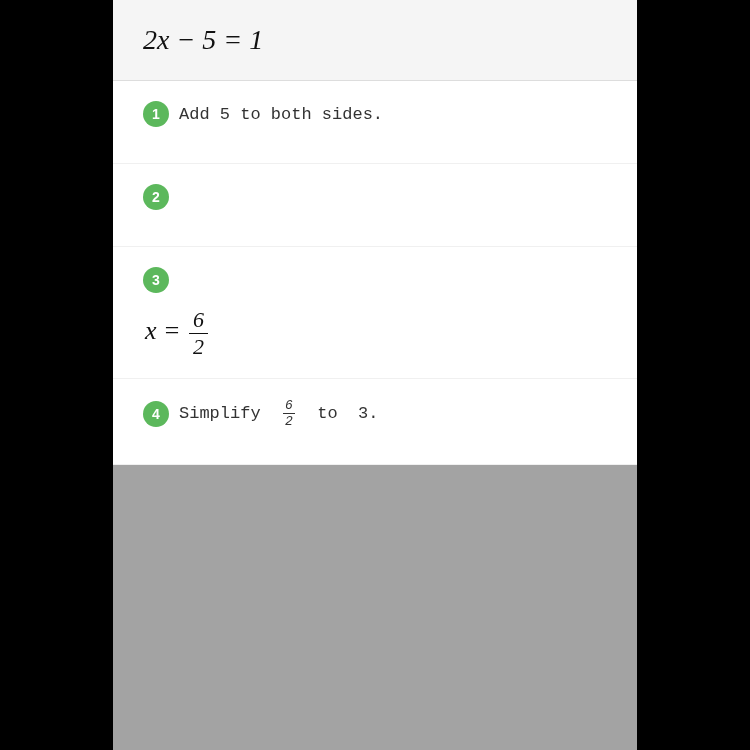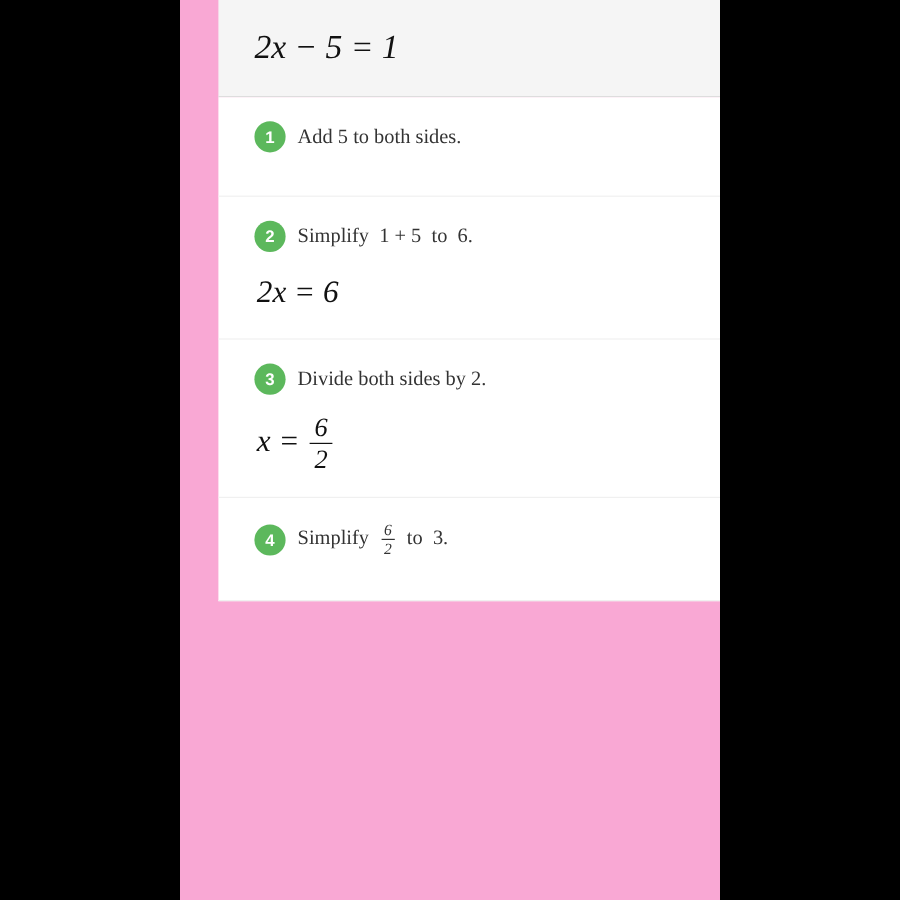--- a/index.html
+++ b/index.html
@@ -7,25 +7,24 @@
     body {
       background: #000;
       display: flex;
       justify-content: center;
       align-items: flex-start;
       min-height: 750px;
       font-family: Georgia, 'Times New Roman', serif;
     }
 
     .main-panel {
-      width: 450px;
-      background: #f9a8d4;
+      width: 524px;
+      background: #a3a3a3;
       min-height: 750px;
       position: relative;
-      padding-left: 32px;
     }
 
     .equation-header {
       background: #f5f5f5;
       padding: 24px 30px 24px 30px;
       border-bottom: 1px solid #ddd;
     }
 
     .equation-header .main-eq {
       font-size: 28px;
@@ -61,21 +60,21 @@
       font-weight: bold;
       display: flex;
       align-items: center;
       justify-content: center;
       flex-shrink: 0;
     }
 
     .step-desc {
       font-size: 17px;
       color: #333;
-      font-family: Liberation Serif, serif;
+      font-family: Liberation Mono, monospace;
     }
 
     .step-result {
       font-size: 26px;
       color: #111;
       font-style: italic;
       padding-left: 2px;
       line-height: 1.4;
     }
 
@@ -140,33 +139,26 @@
     <div class="step-block">
       <div class="step-header">
         <div class="step-badge">1</div>
         <span class="step-desc">Add 5 to both sides.</span>
       </div>
     </div>
 
     <div class="step-block">
       <div class="step-header">
         <div class="step-badge">2</div>
-        <span class="step-desc">
-          Simplify&nbsp; 1 + 5 &nbsp;to&nbsp; 6.
-        </span>
-      </div>
-      <div class="step-result">
-        2<span class="math">x</span> = 6
       </div>
     </div>
 
     <div class="step-block">
       <div class="step-header">
         <div class="step-badge">3</div>
-        <span class="step-desc">Divide both sides by 2.</span>
       </div>
       <div class="step-result">
         <span class="math">x</span> =
         <span class="frac">
           <span class="num">6</span>
           <span class="den">2</span>
         </span>
       </div>
     </div>
 

